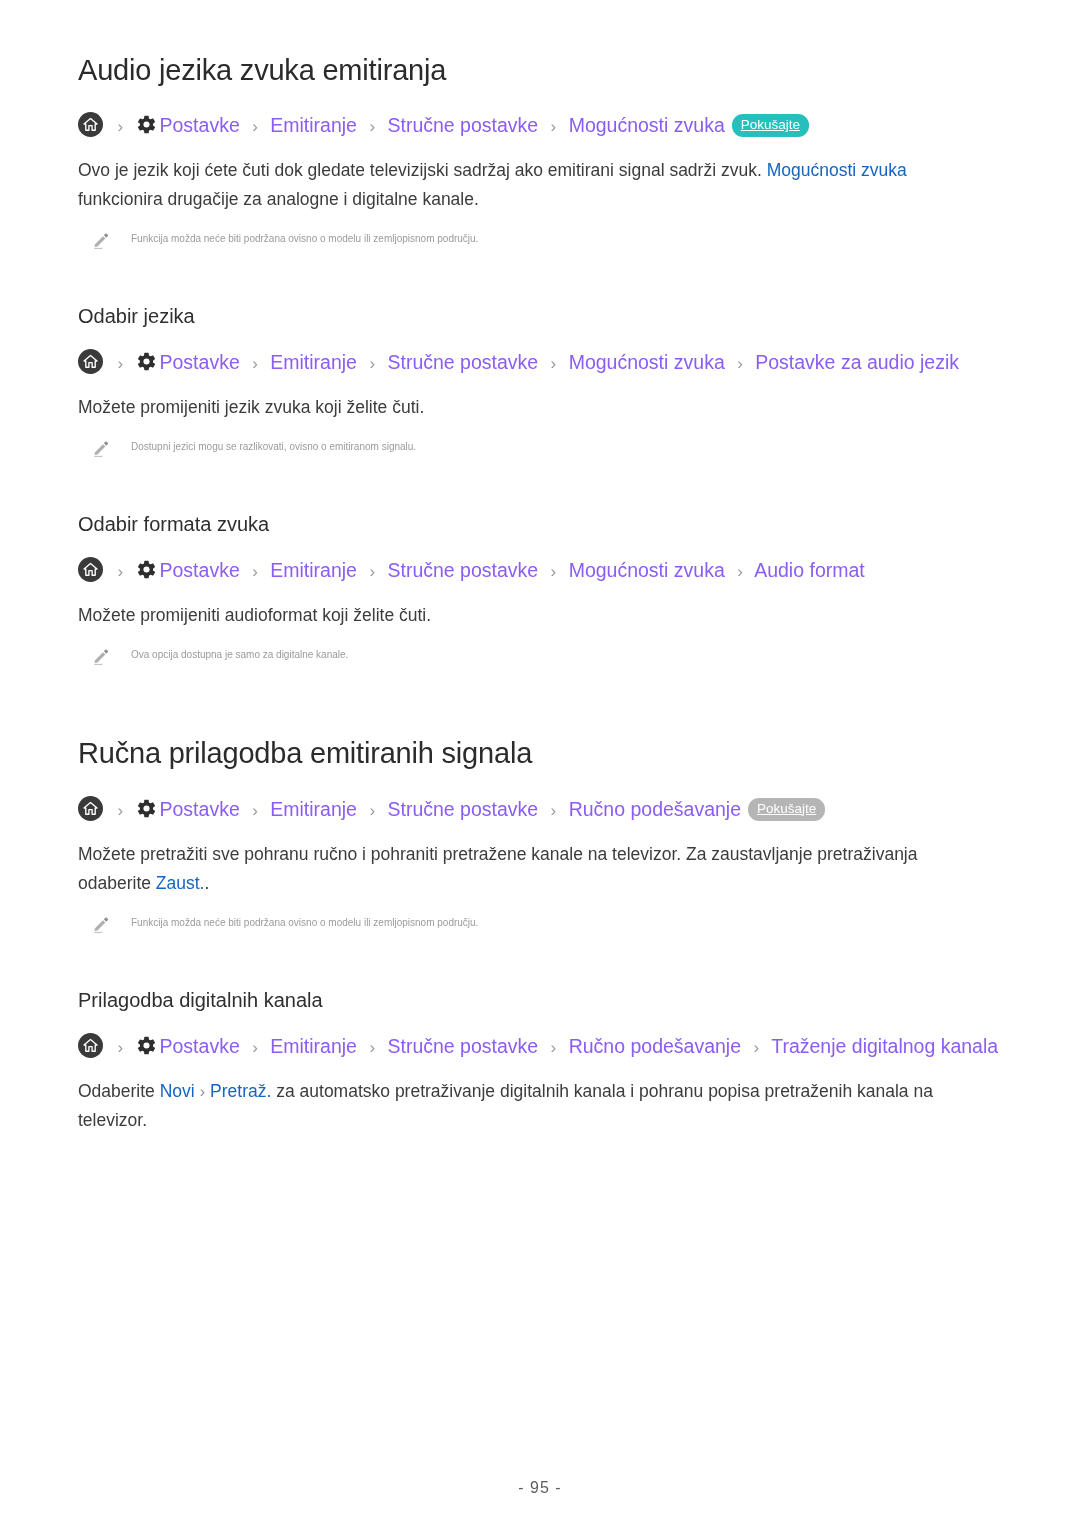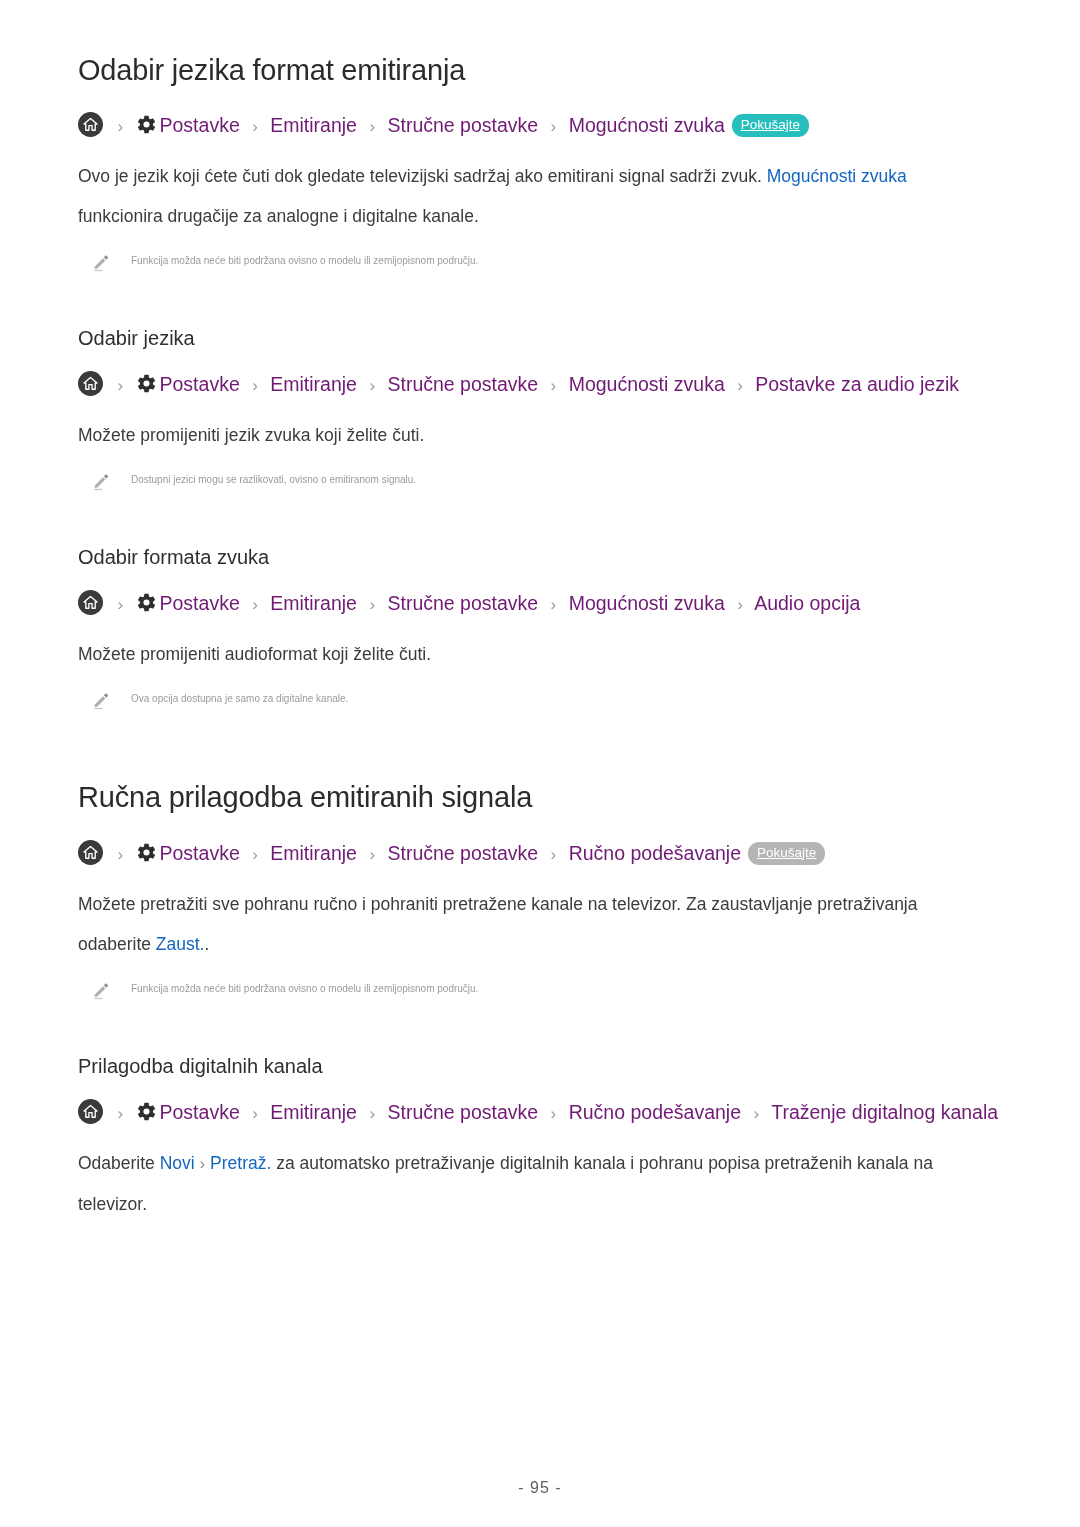--- a/index.html
+++ b/index.html
@@ -41,21 +41,21 @@
 
   
   .breadcrumb {
     font-size: 19.5px;
     line-height: 31px;
     color: #1565c0;
     margin: 0 0 14px 0;
     font-weight: 400;
   }
   .breadcrumb .crumb {
-    color: #701a75;
+    color: #8b5cf6;
     white-space: nowrap;
   }
   .breadcrumb .sep {
     color: #9a9a9a;
     font-size: 17px;
     padding: 0 7px;
     font-weight: 400;
   }
 
   
@@ -93,21 +93,21 @@
     white-space: nowrap;
     font-weight: 400;
     text-decoration: underline;
   }
   .badge.teal { background: #27bfbd; }
   .badge.gray { background: #b5b5b5; }
 
   
   p.body {
     font-size: 17.5px;
-    line-height: 40px;
+    line-height: 29px;
     color: #3c3c3c;
     margin: 8px 0 12px 0;
     max-width: 905px;
   }
   p.body .inline-link { color: #1565c0; }
   p.body .inline-sep {
     color: #8e8e8e;
     padding: 0 5px;
     font-size: 16px;
   }
@@ -145,21 +145,21 @@
     color: #5e5e5e;
     letter-spacing: 1px;
   }
 </style>
 </head>
 <body>
 
 <div class="page">
 
   <div class="section-major">
-    <h1 class="doc-h1">Odabir jezika format emitiranja</h1>
+    <h1 class="doc-h1">Audio jezika zvuka emitiranja</h1>
 
     <div class="breadcrumb">
       <span class="home-icon">
         <svg width="17" height="17" viewBox="0 0 17 17" aria-hidden="true">
           <path d="M8.5 2.4 L15 8.0 L13.2 8.0 L13.2 14.2 L10.1 14.2 L10.1 9.6 L6.9 9.6 L6.9 14.2 L3.8 14.2 L3.8 8.0 L2 8.0 Z" fill="none" stroke="#ffffff" stroke-width="1.35" stroke-linejoin="round"></path>
         </svg>
       </span>
       <span class="sep">›</span>
       <span class="gear-icon">
         <svg width="21" height="21" viewBox="0 0 24 24" aria-hidden="true">
@@ -246,21 +246,21 @@
           <path fill="#2e2e2e" d="M19.4 13c.04-.33.06-.66.06-1s-.02-.67-.06-1l2.11-1.65a.5.5 0 0 0 .12-.64l-2-3.46a.5.5 0 0 0-.6-.22l-2.49 1a7.3 7.3 0 0 0-1.73-1l-.38-2.65A.49.49 0 0 0 14 2h-4a.49.49 0 0 0-.49.42l-.38 2.65c-.63.26-1.2.6-1.73 1l-2.49-1a.5.5 0 0 0-.6.22l-2 3.46a.5.5 0 0 0 .12.64L4.54 11c-.04.33-.06.66-.06 1s.02.67.06 1l-2.11 1.65a.5.5 0 0 0-.12.64l2 3.46c.12.22.39.3.6.22l2.49-1c.53.4 1.1.74 1.73 1l.38 2.65c.04.24.25.42.49.42h4c.24 0 .45-.18.49-.42l.38-2.65c.63-.26 1.2-.6 1.73-1l2.49 1c.21.08.48 0 .6-.22l2-3.46a.5.5 0 0 0-.12-.64L19.4 13zM12 15.5A3.5 3.5 0 1 1 15.5 12 3.5 3.5 0 0 1 12 15.5z"></path>
         </svg>
       </span><span class="crumb">Postavke</span>
       <span class="sep">›</span>
       <span class="crumb">Emitiranje</span>
       <span class="sep">›</span>
       <span class="crumb">Stručne postavke</span>
       <span class="sep">›</span>
       <span class="crumb">Mogućnosti zvuka</span>
       <span class="sep">›</span>
-      <span class="crumb">Audio opcija</span>
+      <span class="crumb">Audio format</span>
     </div>
 
     <p class="body"><span>Možete promijeniti audioformat koji želite čuti.</span></p>
 
 
     <div class="note">
       <span class="pencil">
         <svg width="19" height="20" viewBox="0 0 20 20" aria-hidden="true">
           <path fill="#b0b0b0" d="M3.2 13.3 L11.6 4.9 L14.1 7.4 L5.7 15.8 L2.6 16.4 Z"></path>
           <path fill="#8e8e8e" d="M12.5 4.0 L14.1 2.4 C14.5 2.0 15.1 2.0 15.5 2.4 L16.6 3.5 C17.0 3.9 17.0 4.5 16.6 4.9 L15.0 6.5 Z"></path>

